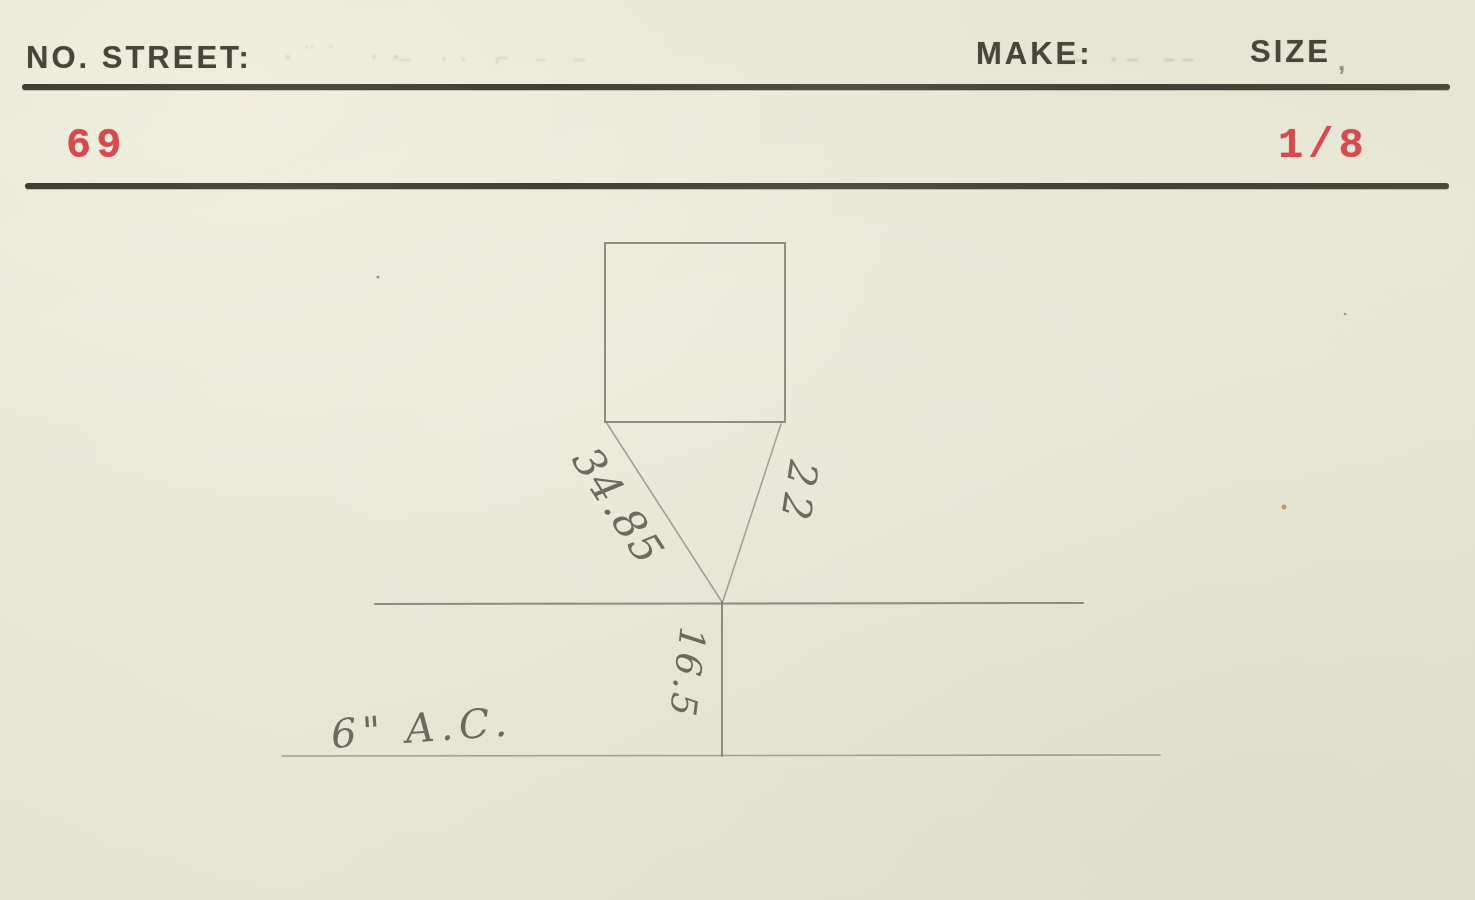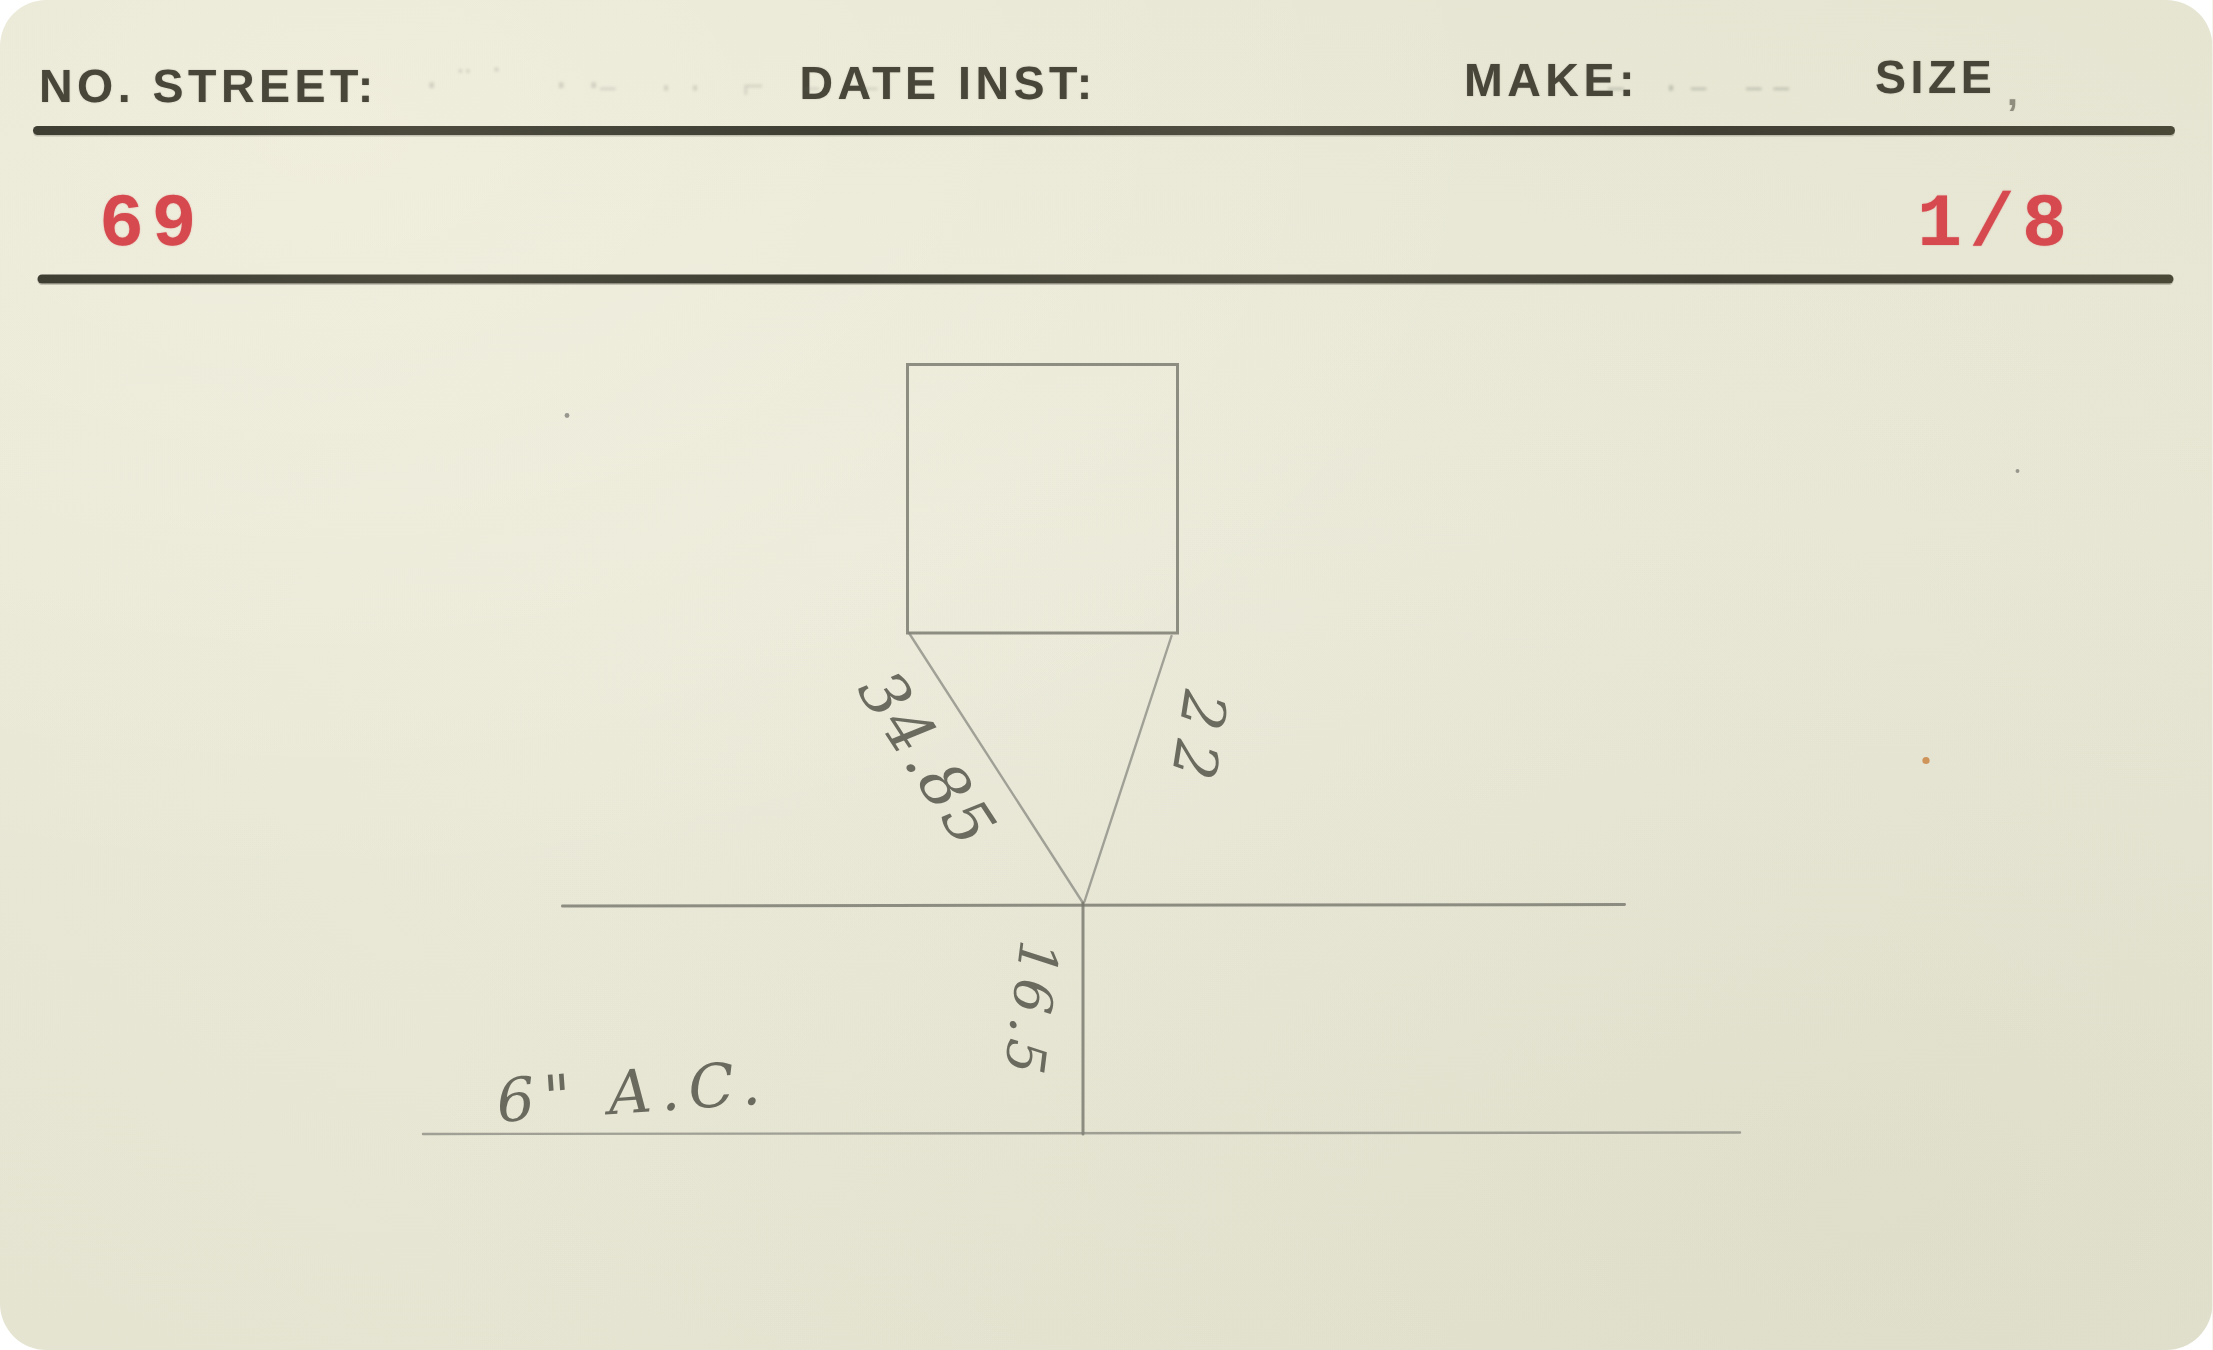--- a/index.html
+++ b/index.html
@@ -8,21 +8,20 @@
     font-family:"Liberation Sans",sans-serif;
   }
   .card{
     position:absolute;inset:0;
     background-color:#e9e8d6;
     background-image:
       radial-gradient(ellipse at 15% 10%, rgba(255,250,235,.35), rgba(255,255,255,0) 45%),
       radial-gradient(ellipse at 85% 90%, rgba(190,190,165,.18), rgba(255,255,255,0) 55%),
       radial-gradient(ellipse at 50% 50%, rgba(255,255,245,.12), rgba(210,210,185,.10) 95%),
       linear-gradient(180deg, #e8e7d5 0%, #eae9d8 40%, #e7e6d4 100%);
-    border-radius: 31px;
   }
   
   .hdr{
     position:absolute;
     color:#474639;
     font-weight:bold;
     font-size:31px;
     letter-spacing:3px;
     white-space:nowrap;
     text-shadow:0 0 1px rgba(71,70,57,.35);
@@ -44,21 +43,21 @@
     border-radius:3px;
     box-shadow:0 1px 0 rgba(63,62,51,.25);
   }
   
   .typed{
     position:absolute;
     top:122px;
     color:#d6494f;
     font-family:"Liberation Mono","DejaVu Sans Mono",monospace;
     font-weight:bold;
-    font-size:50px;
+    font-size:42px;
     letter-spacing:5px;
     white-space:nowrap;
     text-shadow:0 0 1px rgba(214,73,79,.5);
   }
   
   svg.sketch{position:absolute;left:0;top:0;}
   .pencil-line{stroke:#76766b;stroke-width:2;fill:none;stroke-opacity:.8;stroke-linecap:round;}
   .pencil-thin{stroke:#82827a;stroke-width:1.6;fill:none;stroke-opacity:.7;stroke-linecap:round;}
   .hand{
     fill:#5f5f55;fill-opacity:.92;
@@ -67,21 +66,20 @@
   }
   .speck-orange{fill:#c8803c;fill-opacity:.8;}
   .speck-pencil{fill:#82827a;fill-opacity:.8;}
 </style>
 </head>
 <body>
 
 <div class="card">
 
   <div class="hdr" style="left:26px;top:40px">NO. STREET:</div>
-  <div class="hdr" style="left:533px;top:38px">DATE INST:</div>
   <div class="hdr" style="left:976px;top:36px">MAKE:</div>
   <div class="hdr" style="left:1250px;top:34px">SIZE</div>
   <div class="hdr comma" style="left:1338px;top:46px">,</div>
 
   <div class="ghost" style="left:280px;top:42px;font-size:26px;letter-spacing:6px;opacity:.22">·¨˙ ··</div>
   <div class="ghost" style="left:398px;top:46px;font-size:24px;letter-spacing:5px;opacity:.20">– ·· ⌐ – –</div>
   <div class="ghost" style="left:1070px;top:46px;font-size:24px;letter-spacing:4px;opacity:.32">– ·– ––</div>
 
   <div class="rule" style="left:22px;top:84px;width:1428px"></div>
   <div class="rule" style="left:25px;top:183px;width:1424px"></div>

